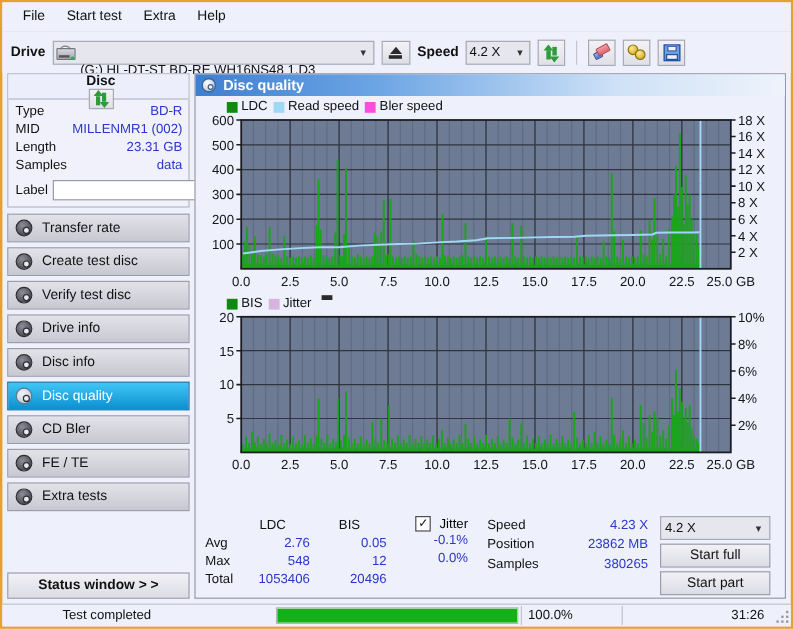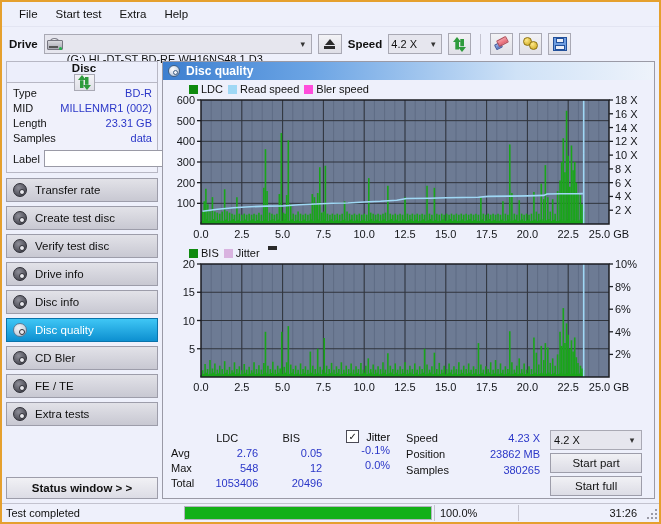--- a/index.html
+++ b/index.html
@@ -367,21 +367,21 @@
     font-size: 11.5px; color: #111;
   }
   
   .statusbar {
     height: 18px; flex: 0 0 18px;
     border-top: 1px solid #c3c3cf;
     display: flex; align-items: center;
     background: #eef0fb;
     font-size: 11px; color: #111;
   }
-  .sb-text { width: 176px; padding-left: 4px; }
+  .sb-text { width: 176px; padding-left: 4px; margin-left: 46px; }
   .sb-prog {
     flex: 1; height: 14px; margin: 0 2px;
     border: 1px solid #b3b3bf; background: #fff; box-sizing: border-box;
     position: relative; overflow: hidden;
   }
   .sb-prog .fill { position: absolute; left: 0; top: 0; bottom: 0; background: #13b018; }
   .sb-pct {
     width: 78px; border-left: 1px solid #c3c3cf; padding-left: 5px;
     height: 16px; display: flex; align-items: center;
   }
@@ -1822,22 +1822,22 @@
             <span class="sp-k">Samples</span>
             <span class="sp-v">380265</span>
           </div>
         </div>
 
         <div class="btncol">
           <div class="sel-combo">
             <span>4.2 X</span>
             <span class="caret">▾</span>
           </div>
+          <div class="act-btn">Start full</div>
           <div class="act-btn">Start part</div>
-          <div class="act-btn">Start full</div>
         </div>
       </div>
     </div>
   </div>
 
   <div class="statusbar">
     <div class="sb-text">Test completed</div>
     <div class="sb-prog">
       <div class="fill" id="progfill" style="width: 100%;"></div>
     </div>

